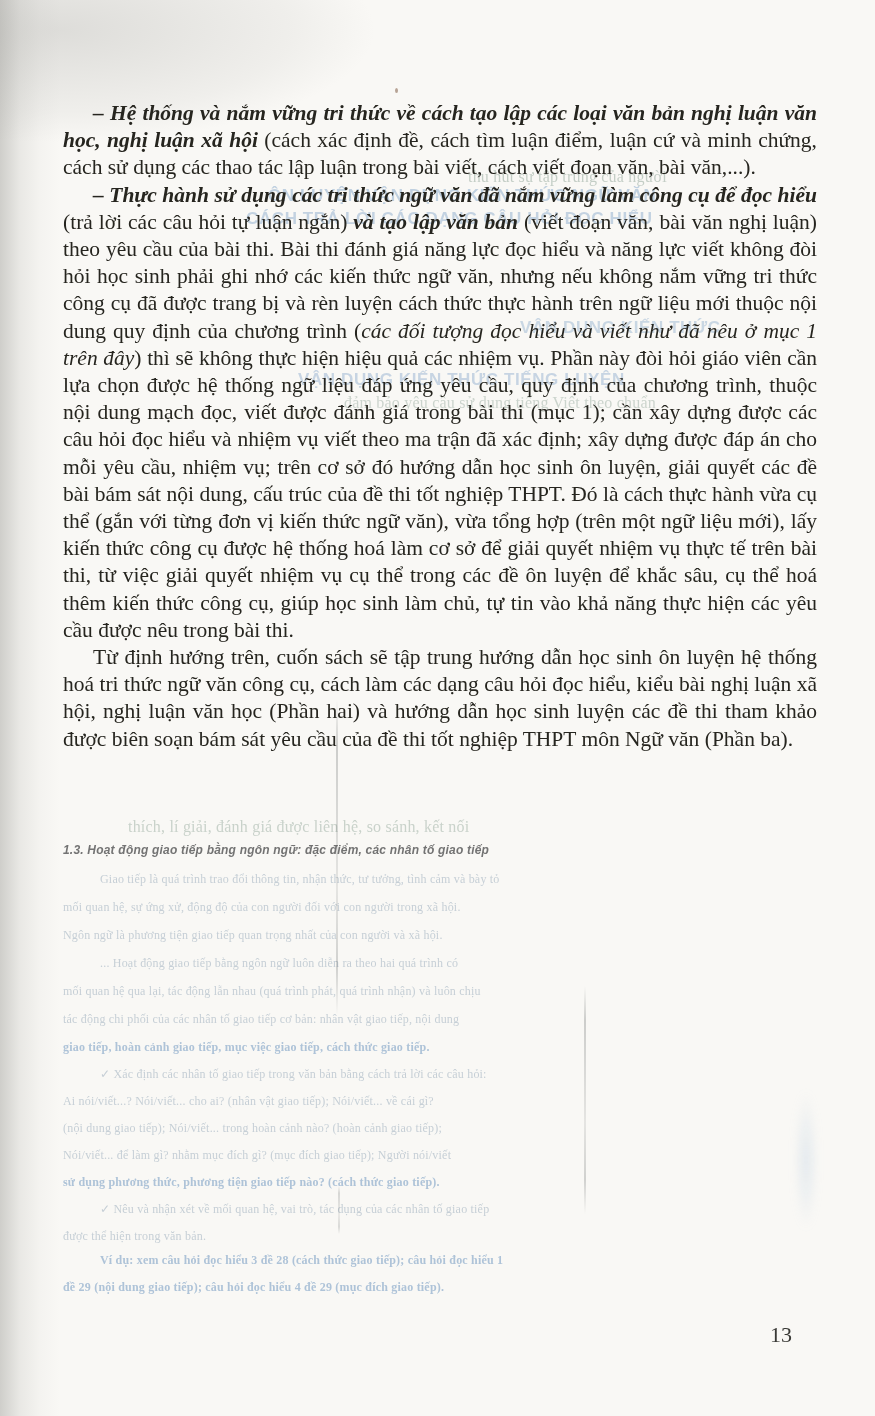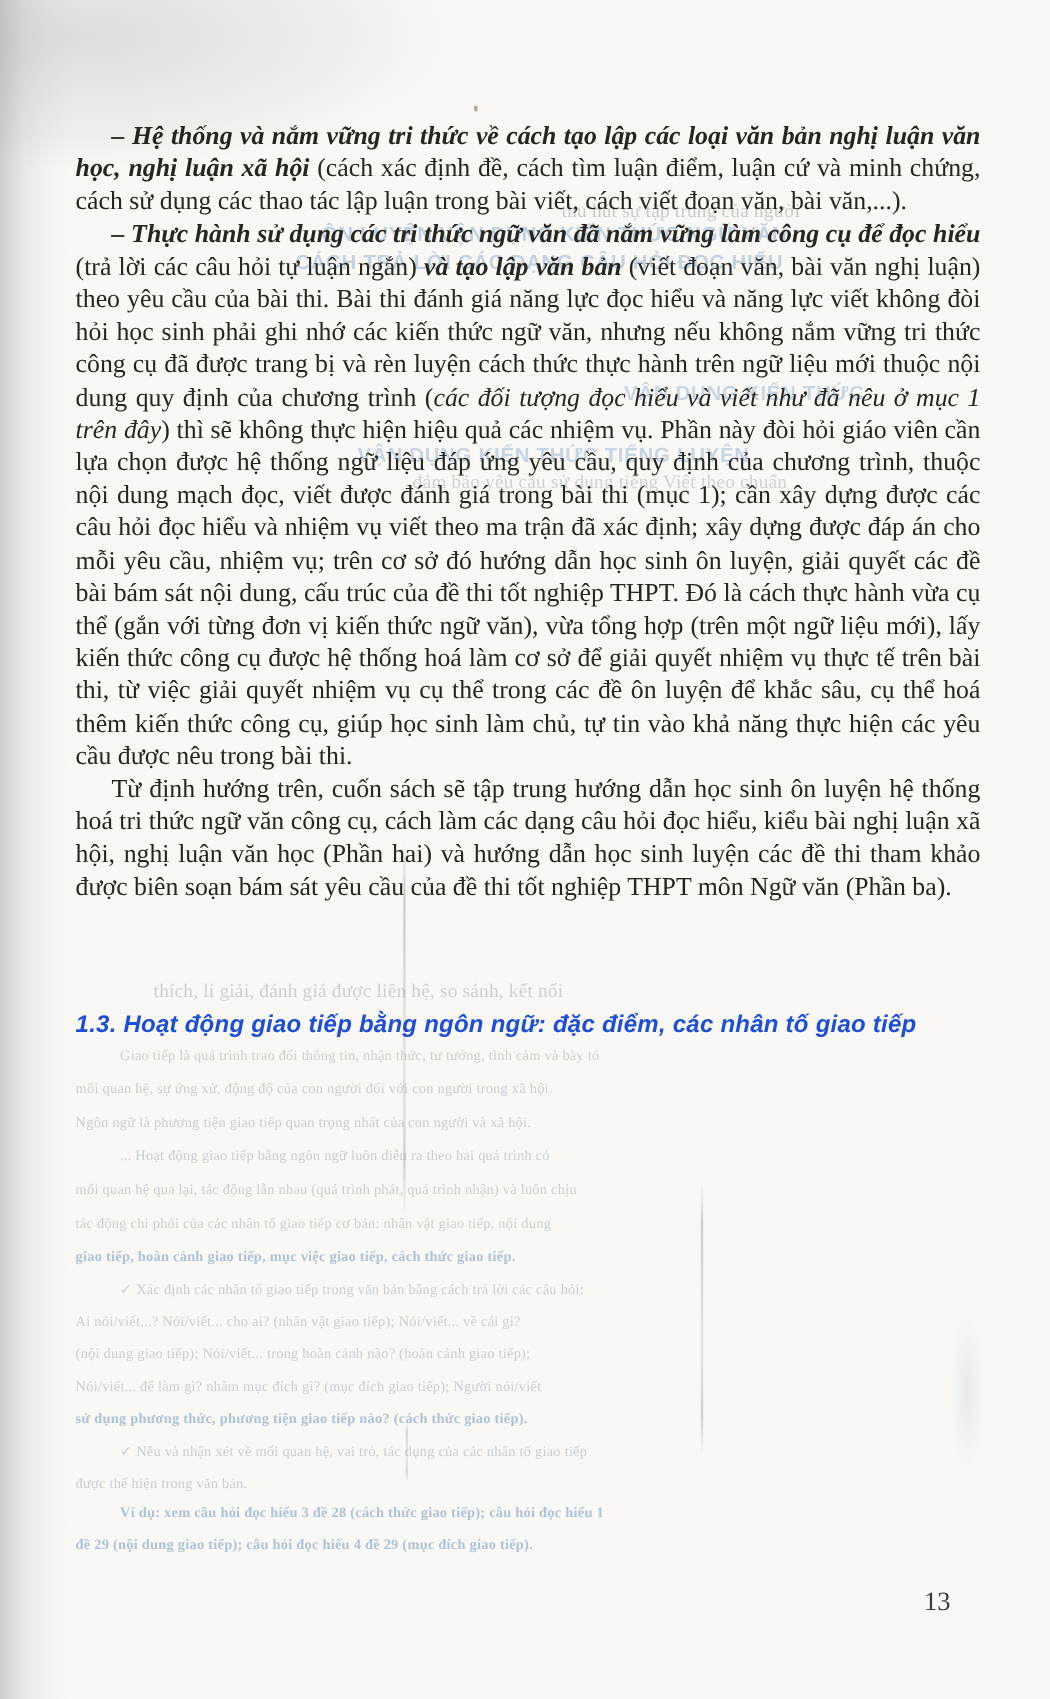--- a/index.html
+++ b/index.html
@@ -30,21 +30,21 @@
   .s3{left:338px;top:1186px;height:48px;opacity:.35;}
   .smudge{position:absolute;right:52px;top:1055px;width:34px;height:210px;
     background:radial-gradient(ellipse 16px 100px at 50% 50%, rgba(170,195,220,0.30), transparent 70%);
     filter:blur(4px);}
 
   
   .ghost-layer{position:absolute;left:0;top:0;width:875px;height:1416px;filter:blur(0.6px);pointer-events:none;}
   .gl{position:absolute;white-space:nowrap;font-size:12px;color:#c6cfd6;letter-spacing:0.2px;}
   .gl.caps{font-family:"Liberation Sans","DejaVu Sans",sans-serif;font-weight:700;font-size:17px;color:#b6c9dc;letter-spacing:0.6px;}
   .gl.blue{color:#aec3d8;font-weight:700;}
-  .gl.bluehead{font-family:"Liberation Sans","DejaVu Sans",sans-serif;font-weight:700;font-style:italic;font-size:20px;color:#1d4ed8;text-align:right;}
+  .gl.bluehead{font-family:"Liberation Sans","DejaVu Sans",sans-serif;font-weight:700;font-style:italic;font-size:12px;color:#737373;text-align:right;}
   .gl.green{color:#c4cec6;font-size:16px;}
   .u1{left:468px;top:168px;}
   .u2{left:268px;top:186px;opacity:.85;}
   .u3{left:246px;top:209px;opacity:.8;}
   .u4{left:520px;top:318px;opacity:.7;}
   .u5{left:298px;top:370px;opacity:.75;}
   .u6{left:344px;top:394px;opacity:.85;}
   .u7{left:128px;top:818px;opacity:.9;}
   .g1{left:63px;top:843px;}
   .g2{left:100px;top:872px;}

